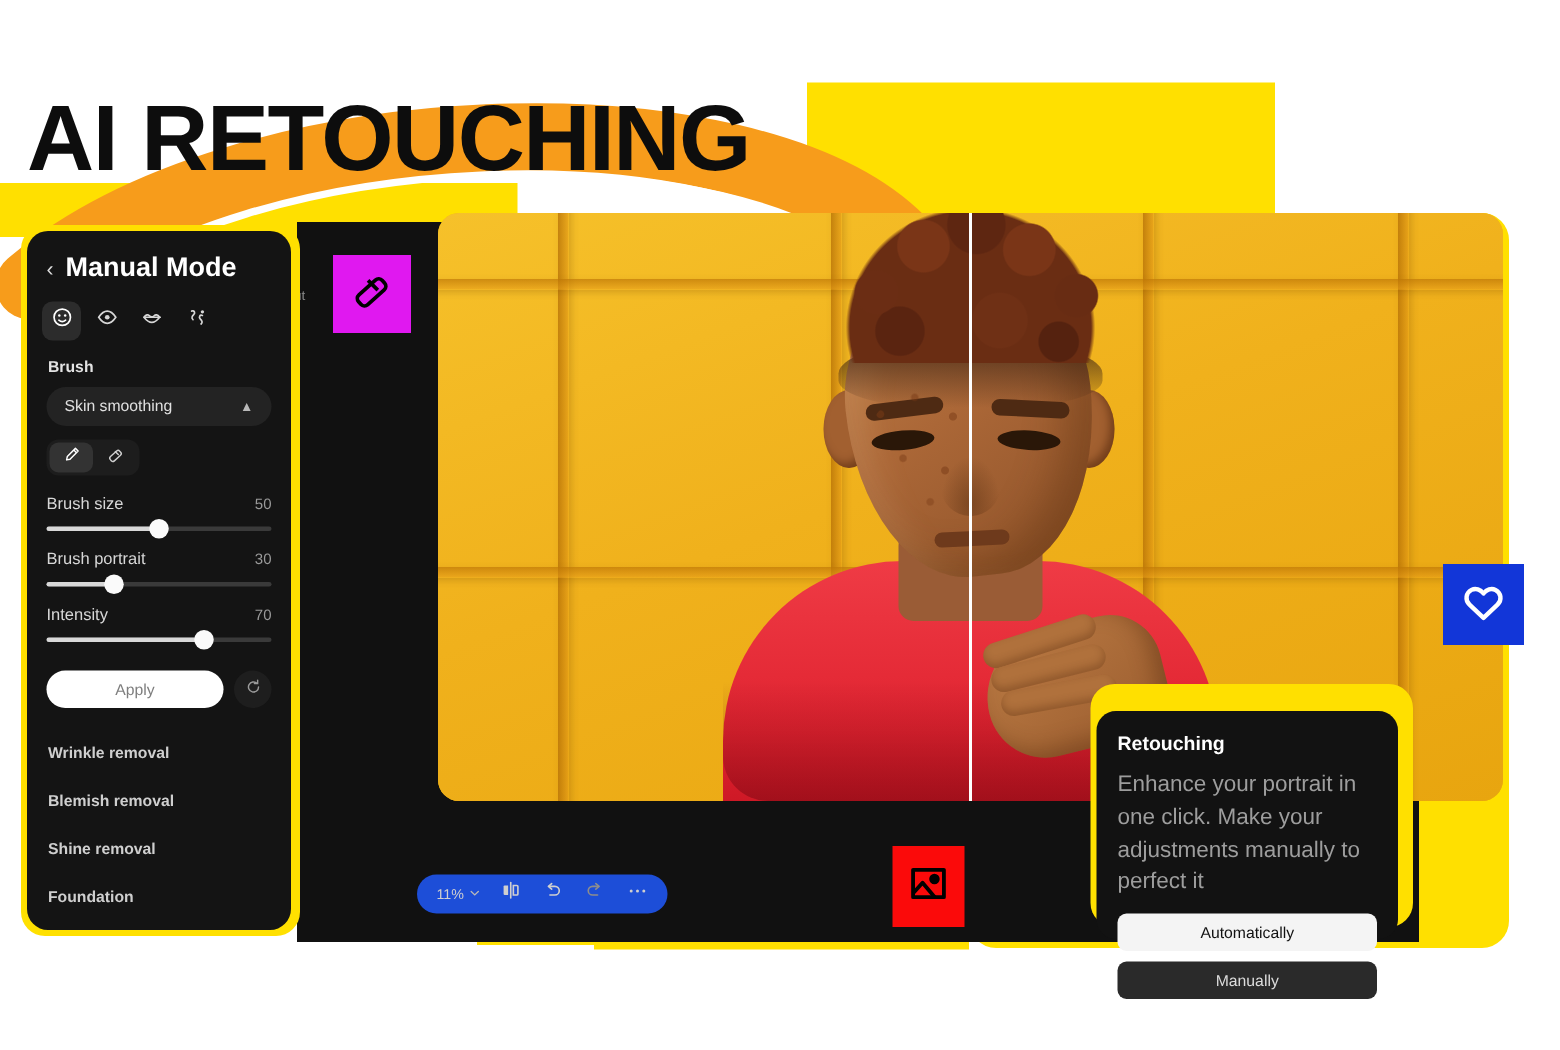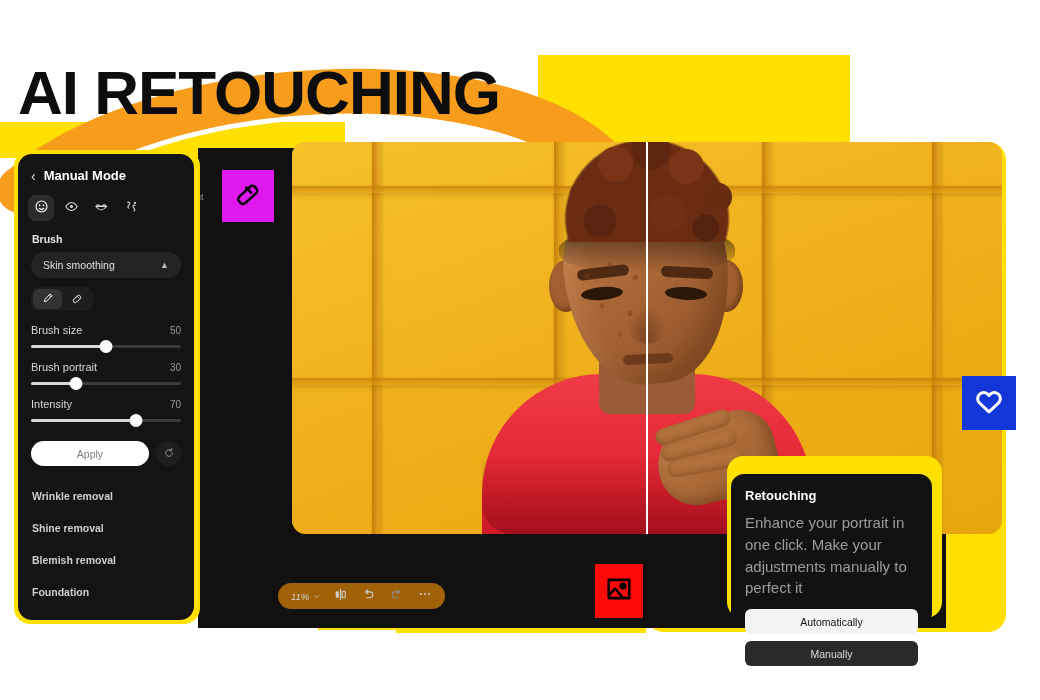--- a/index.html
+++ b/index.html
@@ -208,21 +208,21 @@
     position: absolute; left: 18px; top: 154px;
     width: 176px; height: 466px;
     background: #141414; border-radius: 14px;
     z-index: 10; color: #e9e9e9; overflow: hidden;
   }
   .panel-head {
     display: flex; align-items: center; gap: 8px;
     padding: 14px 14px 0 13px;
   }
   .back-chev { color: #ddd; font-size: 14px; line-height: 1; }
-  .panel-title { font-size: 13px; font-weight: 700; color: #fff; text-align: center; }
+  .panel-title { font-size: 18px; font-weight: 700; color: #fff; text-align: center; }
 
   .tool-row { display: flex; align-items: center; gap: 4px; padding: 12px 10px 0 10px; }
   .tool-ic {
     width: 26px; height: 26px; border-radius: 7px;
     display: flex; align-items: center; justify-content: center;
   }
   .tool-ic.active { background: #2c2c2c; }
 
   .sec-label { font-size: 10.5px; color: #e3e3e3; font-weight: 700; padding: 12px 0 0 14px; }
 
@@ -280,24 +280,23 @@
     position: absolute; display: flex; align-items: center; justify-content: center;
     z-index: 12;
   }
   .badge-eraser { left: 222px; top: 170px; width: 52px; height: 52px; background: #e018f0; }
   .badge-heart  { left: 962px; top: 376px; width: 54px; height: 54px; background: #1236d8; }
   .badge-image  { left: 595px; top: 564px; width: 48px; height: 54px; background: #fb0a0a; }
 
   
   .bottom-bar {
     position: absolute; left: 278px; top: 583px;
-    height: 26px; background: #a16207; border-radius: 13px;
+    height: 26px; background: #1d4ed8; border-radius: 13px;
     display: flex; align-items: center; gap: 13px; padding: 0 13px;
     z-index: 11;
-    font-style: italic;
   }
   .zoom-val { font-size: 9.5px; color: #cfcfcf; display: flex; align-items: center; gap: 4px; }
   .bb-ic { display: flex; align-items: center; justify-content: center; width: 15px; height: 15px; }
 
   
   .card-yellow {
     position: absolute; left: 727px; top: 456px;
     width: 215px; height: 162px; background: #ffe000; border-radius: 16px; z-index: 13;
   }
   .card {
@@ -521,22 +520,22 @@
           <svg width="12" height="12" viewBox="0 0 20 20" fill="none" stroke="#9a9a9a" stroke-width="1.6" stroke-linecap="round">
             <path d="M15.6 10a5.6 5.6 0 1 1-1.8-4.1"></path>
             <path d="M14.6 2.6v3.6h-3.6"></path>
           </svg>
         </span>
       </div>
     </div>
 
     <div class="panel-list">
       <div class="panel-list-item">Wrinkle removal</div>
+      <div class="panel-list-item">Blemish removal</div>
       <div class="panel-list-item">Shine removal</div>
-      <div class="panel-list-item">Blemish removal</div>
       <div class="panel-list-item">Foundation</div>
     </div>
   </div>
 
   <div class="badge badge-eraser">
     <span>
       <svg width="30" height="30" viewBox="0 0 24 24" fill="none" stroke="#000" stroke-width="2" stroke-linejoin="round">
         <rect x="3.2" y="9" width="17" height="7" rx="2.6" transform="rotate(-42 12 12.5)"></rect>
         <path d="M9.9 6.3l5.2 5.2"></path>
       </svg>

